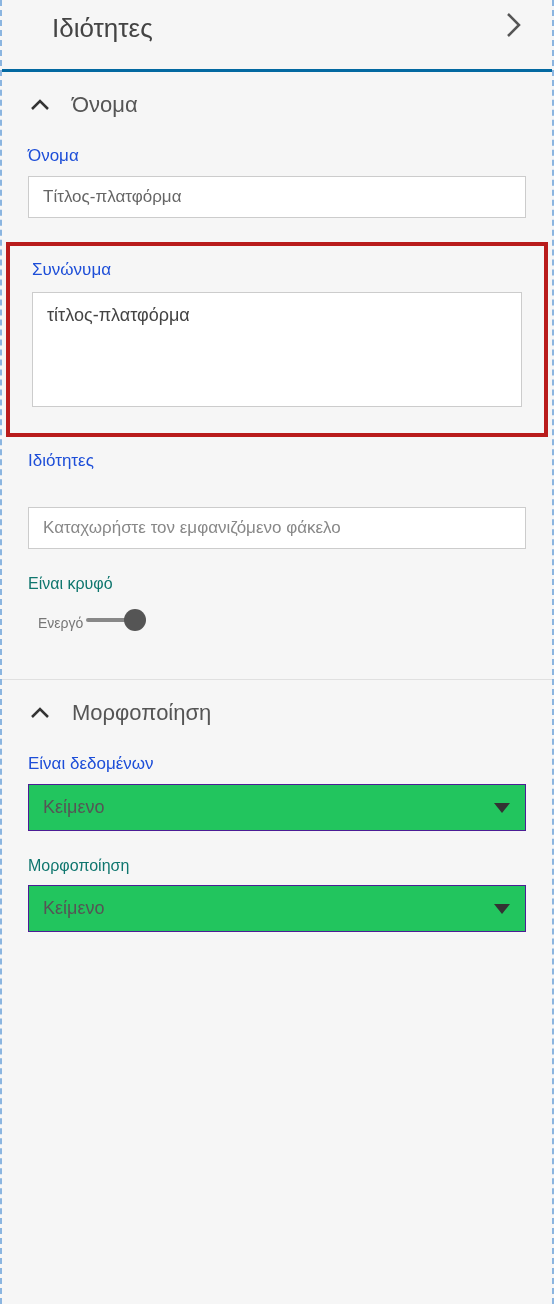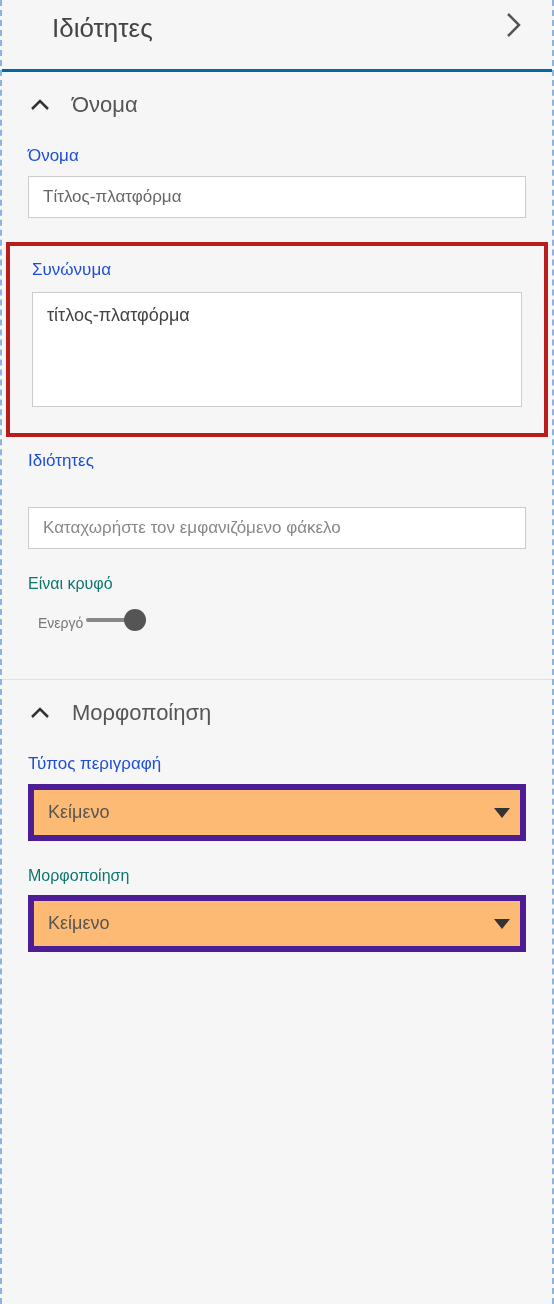--- a/index.html
+++ b/index.html
@@ -138,22 +138,22 @@
       margin: 0;
     }
     .select-wrap {
       position: relative;
       width: 100%;
     }
     .select-input {
       width: 100%;
       padding: 12px 14px;
       font-size: 18px;
-      border: 6px solid #4c1d95;
-      background: #fdba74;
+      border: 1px solid #4c1d95;
+      background: #22c55e;
       color: #555;
       font-family: inherit;
       appearance: none;
       cursor: pointer;
     }
     .select-arrow {
       position: absolute;
       right: 16px;
       top: 50%;
       transform: translateY(-50%);
@@ -220,21 +220,21 @@
 <div class="section-header">
   <span class="chevron-up">
     <svg width="20" height="12" viewBox="0 0 20 12">
         <path d="M2 10 L10 2 L18 10" stroke="#333" stroke-width="2.5" fill="none"></path>
       </svg>
   </span>
   <span class="section-title">Μορφοποίηση</span>
 </div>
 
 <div class="field-group">
-  <label class="field-label">Τύπος περιγραφή</label>
+  <label class="field-label">Είναι δεδομένων</label>
   <div class="select-wrap">
     <div class="select-input">Κείμενο</div>
     <div class="select-arrow"></div>
   </div>
 </div>
 
 <div class="field-group">
   <label class="field-label-small">Μορφοποίηση</label>
   <div class="select-wrap">
     <div class="select-input">Κείμενο</div>

